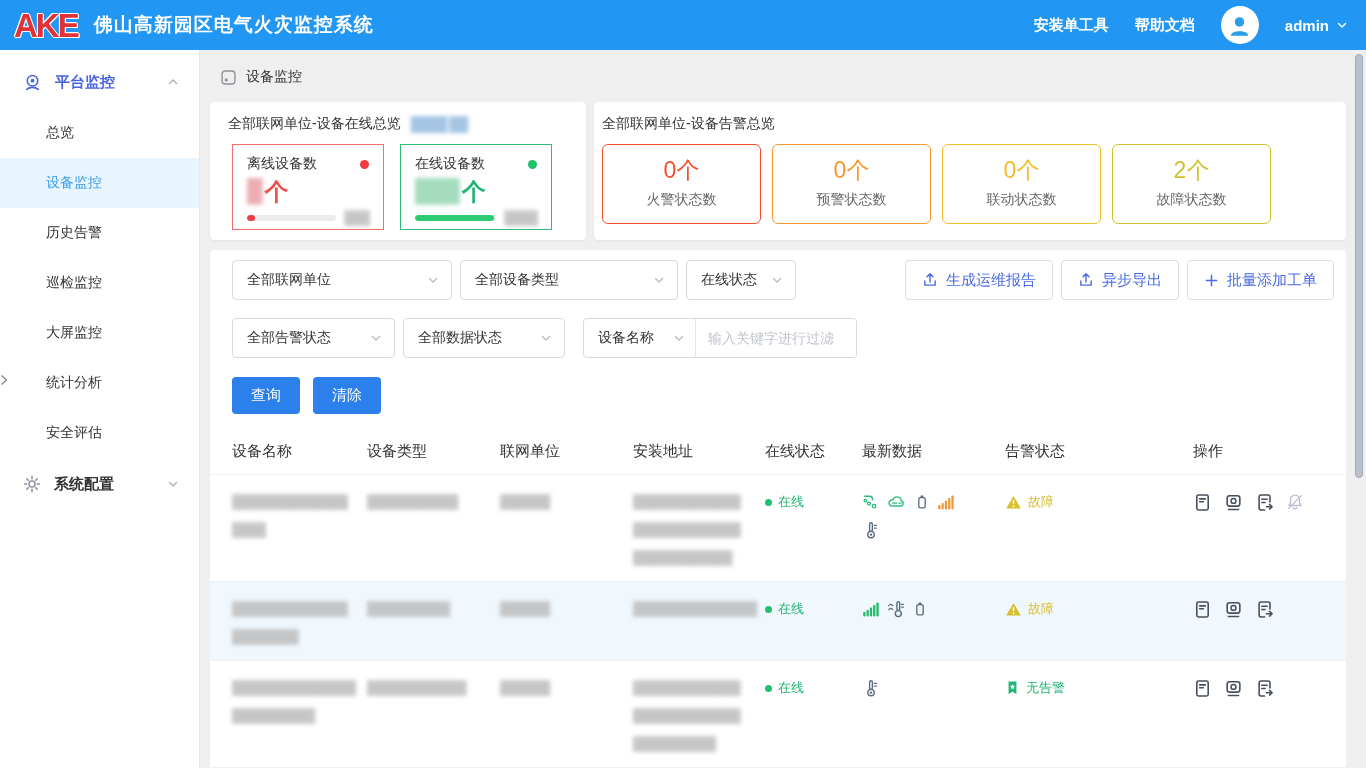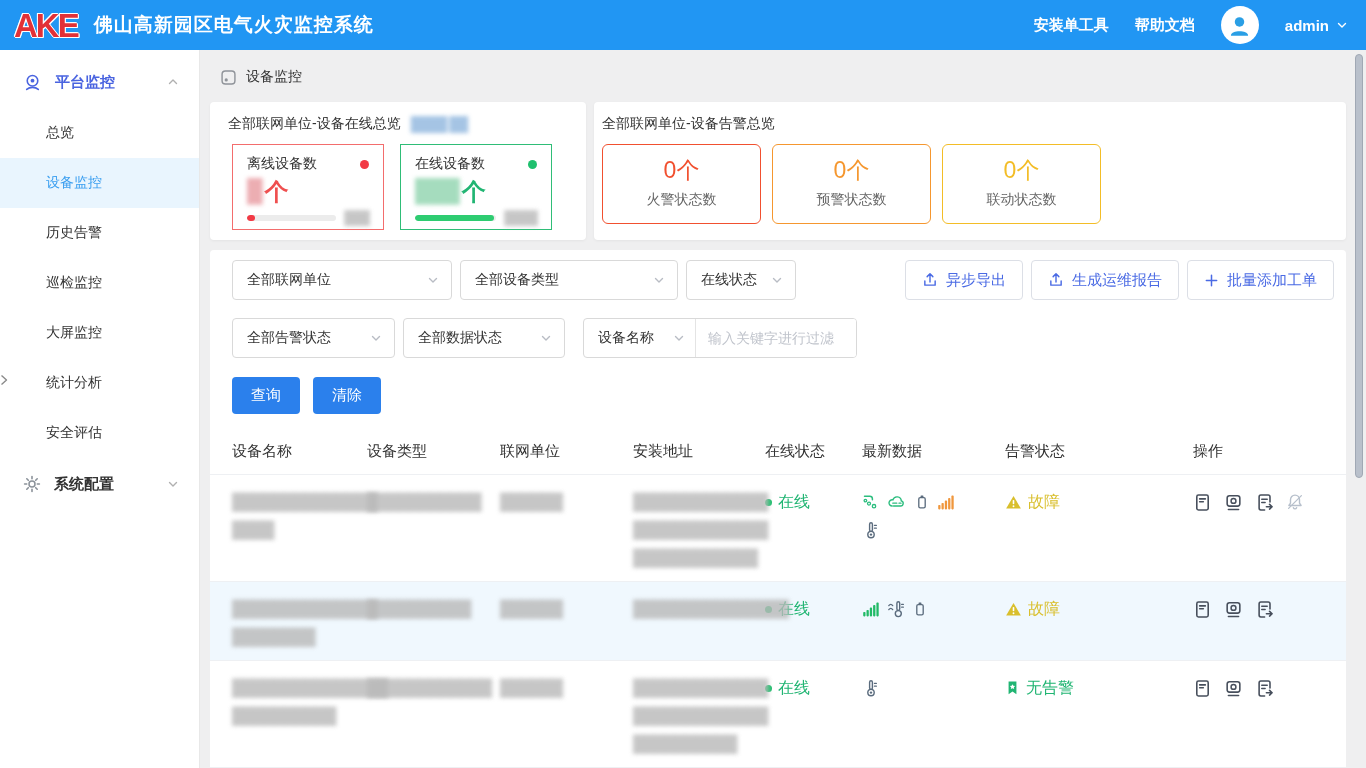--- a/index.html
+++ b/index.html
@@ -63,21 +63,21 @@
   .keyword-select { width:112px; display:flex; align-items:center; padding:0 10px 0 14px; font-size:14px; color:#333; cursor:pointer; border-right:1px solid #e4e4e4; }
   .keyword-select .sel-label { flex:1; }
   .keyword-input { width:160px; border:none; outline:none; padding:0 12px; font-size:14px; color:#333; }
   .keyword-input::placeholder { color:#c0c4cc; }
   .filter-actions { margin-left:auto; display:flex; gap:8px; }
   .action-btn { height:40px; display:flex; align-items:center; gap:8px; padding:0 16px; border:1px solid #dcdfe6; border-radius:4px; color:#4a6ae4; font-size:15px; background:#fff; cursor:pointer; white-space:nowrap; }
   .primary-btn { width:68px; height:37px; background:#2b80ec; color:#fff; font-size:15px; border:none; border-radius:4px; cursor:pointer; }
 
   .t-head, .t-row { display:grid; grid-template-columns:135px 133px 133px 132px 97px 143px 188px 1fr; padding-left:22px; padding-right:12px; }
   .t-head { margin-top:28px; padding-bottom:13px; font-size:15px; font-weight:500; color:#333; }
-  .t-row { border-top:1px solid #eef0f3; padding-top:13px; padding-bottom:9px; font-size:16px; }
+  .t-row { border-top:1px solid #eef0f3; padding-top:13px; padding-bottom:9px; font-size:13px; }
   .t-row.alt { background:#f0f8fe; }
   .cell { padding-right:14px; line-height:28px; }
   .blur { color:#b9b9b9; filter:blur(2px); opacity:.8; letter-spacing:-1px; user-select:none; display:block; line-height:28px; }
   .cell-online { display:flex; align-items:center; gap:6px; height:28px; color:#21b573; }
   .cell-online .odot { width:7px; height:7px; border-radius:50%; background:#1fc06e; }
   .irow { display:flex; align-items:center; gap:7px; height:28px; }
   .alarm-cell { display:flex; align-items:center; gap:6px; height:28px;text-align:center; }
   .ops { display:flex; align-items:center; gap:12px; height:28px; }
   .ops span { cursor:pointer; display:flex; }
   .icn { display:flex; align-items:center; }
@@ -239,20 +239,24 @@
             <div class="lbl">火警状态数</div>
           </div>
           <div class="alarm-box" style="border-color: rgb(245, 151, 47);">
             <div class="val" style="color: rgb(245, 151, 47);">0个</div>
             <div class="lbl">预警状态数</div>
           </div>
           <div class="alarm-box" style="border-color: rgb(243, 189, 39);">
             <div class="val" style="color: rgb(243, 189, 39);">0个</div>
             <div class="lbl">联动状态数</div>
           </div>
+          <div class="alarm-box" style="border-color: rgb(207, 195, 45);">
+            <div class="val" style="color: rgb(207, 195, 45);">2个</div>
+            <div class="lbl">故障状态数</div>
+          </div>
         </div>
     </div>
   </div>
 
   <div class="panel">
 
     <div class="filter-row pad-l">
       <div class="select w220">
         <span class="sel-label">全部联网单位</span>
         <span class="icn">
@@ -278,30 +282,30 @@
           </span>
       </div>
       <div class="filter-actions">
           <button class="action-btn">
             <span class="icn">
               <svg width="16" height="16" viewBox="0 0 18 18">
                 <path d="M9 11.2V2.6M5.8 5.2 9 2l3.2 3.2" fill="none" stroke="#4a6ae4" stroke-width="1.6" stroke-linecap="round" stroke-linejoin="round"></path>
                 <path d="M3.2 10v4.8h11.6V10" fill="none" stroke="#4a6ae4" stroke-width="1.6" stroke-linecap="round" stroke-linejoin="round"></path>
               </svg>
             </span>
-            <span>异步导出</span>
+            <span>生成运维报告</span>
           </button>
           <button class="action-btn">
             <span class="icn">
               <svg width="16" height="16" viewBox="0 0 18 18">
                 <path d="M9 11.2V2.6M5.8 5.2 9 2l3.2 3.2" fill="none" stroke="#4a6ae4" stroke-width="1.6" stroke-linecap="round" stroke-linejoin="round"></path>
                 <path d="M3.2 10v4.8h11.6V10" fill="none" stroke="#4a6ae4" stroke-width="1.6" stroke-linecap="round" stroke-linejoin="round"></path>
               </svg>
             </span>
-            <span>生成运维报告</span>
+            <span>异步导出</span>
           </button>
           <button class="action-btn">
             <span class="icn">
               <svg width="15" height="15" viewBox="0 0 18 18">
                 <path d="M9 2.8v12.4M2.8 9h12.4" stroke="#4a6ae4" stroke-width="1.8" stroke-linecap="round"></path>
               </svg>
             </span>
             <span>批量添加工单</span>
           </button>
         </div>

